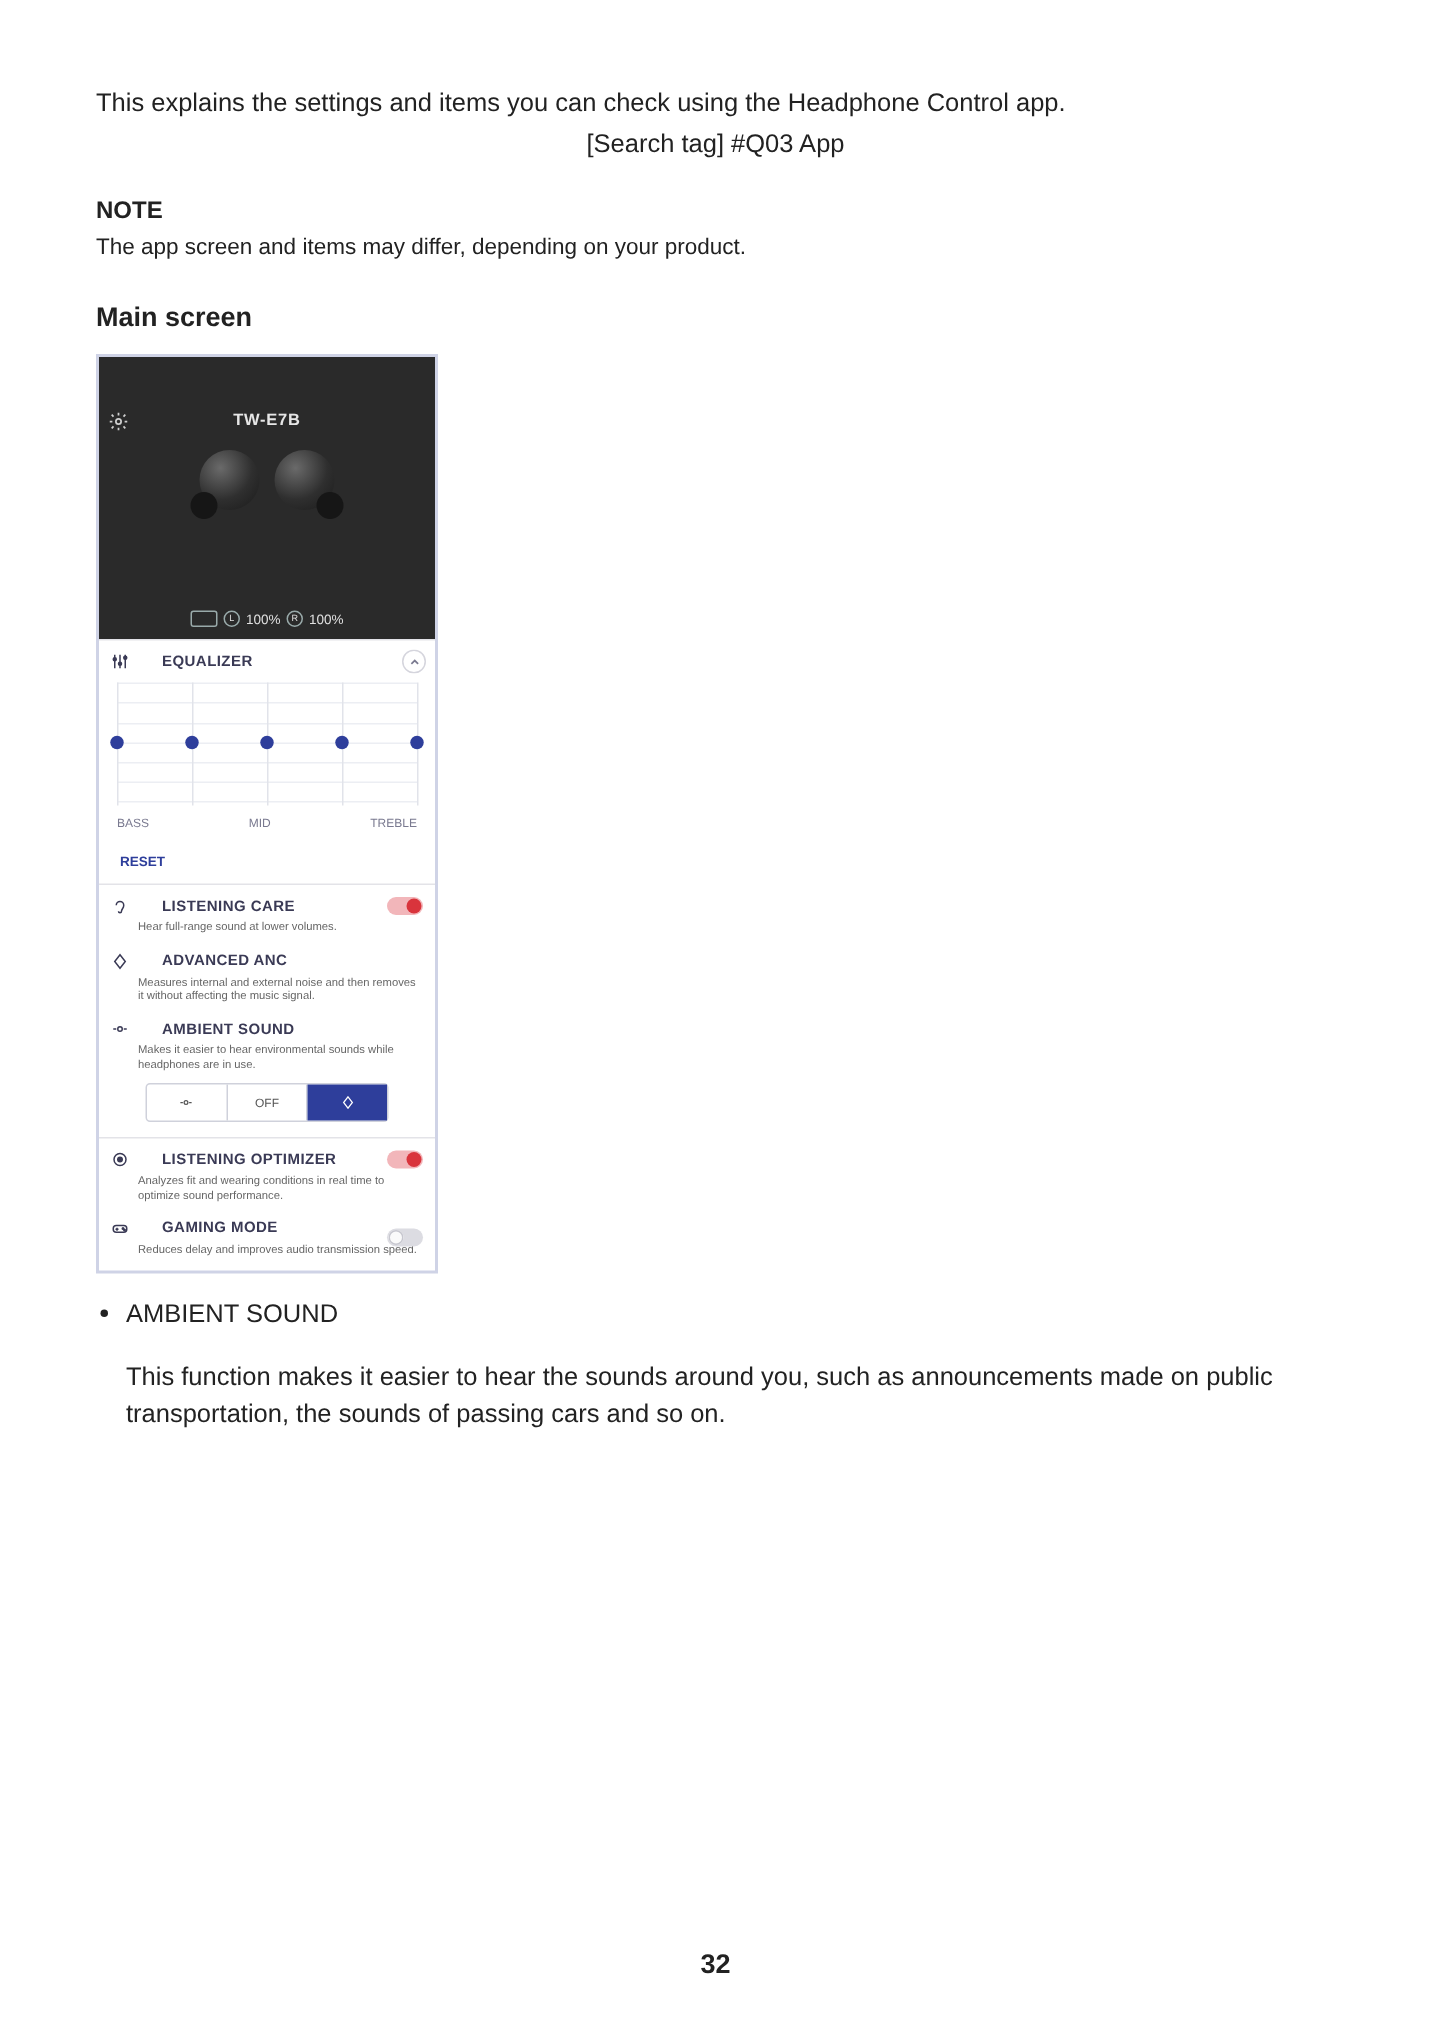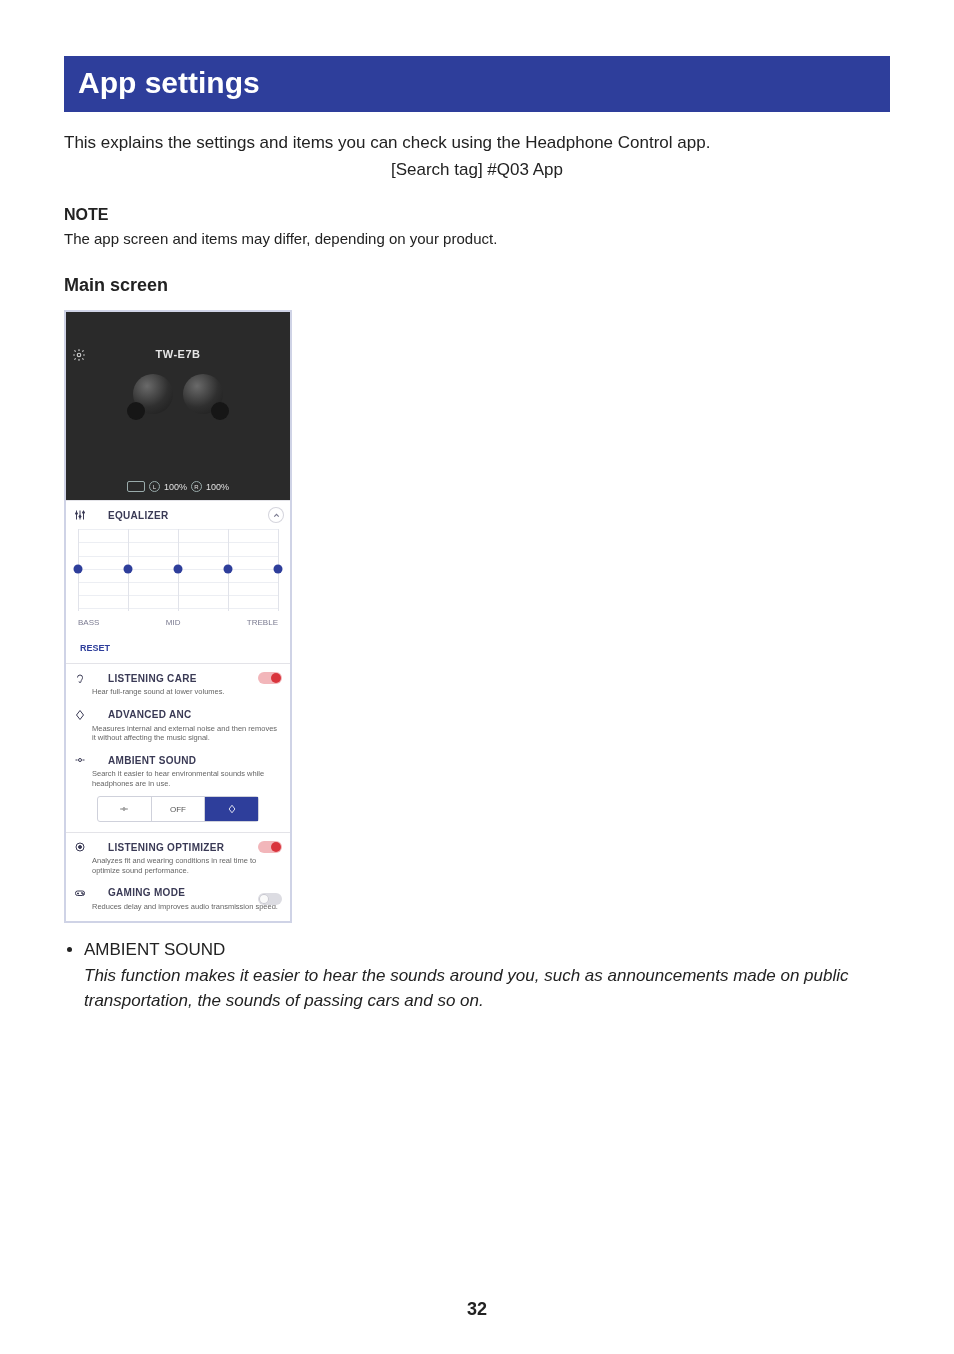--- a/index.html
+++ b/index.html
@@ -248,41 +248,39 @@
     margin: 14px 0 0 0;
     padding-left: 20px;
   }
   ul.doc-list li {
     font-size: 17px;
     line-height: 1.5;
     color: #222;
   }
   ul.doc-list li .bullet-body {
     display:block;
-    margin-top: 0;
+    margin-top: 16px;
     font-size: 17px;
-    font-style: italic;
   }
 
   .page-number {
     position: absolute;
     bottom: 34px;
     left: 0; right: 0;
     text-align: center;
     font-weight: 800;
     font-size: 18px;
   }
 </style>
 </head>
 <body>
 
 <div class="page">
 
 
-  <div class="title-bar">App settings</div>
 
   <div class="intro">This explains the settings and items you can check using the Headphone Control app.</div>
   <div class="searchtag">[Search tag] #Q03 App</div>
 
   <div class="note-heading">NOTE</div>
   <div class="note-body">The app screen and items may differ, depending on your product.</div>
 
   <div class="section-heading">Main screen</div>
 
   <div class="mock">
@@ -389,21 +387,21 @@
     <div class="mock-section" style="border-top:none;padding-top:2px">
       <div class="mock-row">
         <span class="ico">
           <svg viewBox="0 0 24 24" stroke="#3a3a55" stroke-width="2" fill="none">
             <circle cx="12" cy="12" r="3"></circle>
               <path d="M3 12h4M17 12h4"></path>
           </svg>
         </span>
         <span class="ttl">AMBIENT SOUND</span>
       </div>
-      <div class="mock-desc">Search it easier to hear environmental sounds while headphones are in use.</div>
+      <div class="mock-desc">Makes it easier to hear environmental sounds while headphones are in use.</div>
       <div class="seg">
         <div>
           <svg viewBox="0 0 24 24" stroke="#555" stroke-width="2" fill="none">
               <circle cx="12" cy="12" r="3"></circle>
               <path d="M3 12h4M17 12h4"></path>
             </svg>
         </div>
         <div>OFF</div>
         <div class="active">
           <svg viewBox="0 0 24 24" stroke="#fff" stroke-width="2" fill="none">

